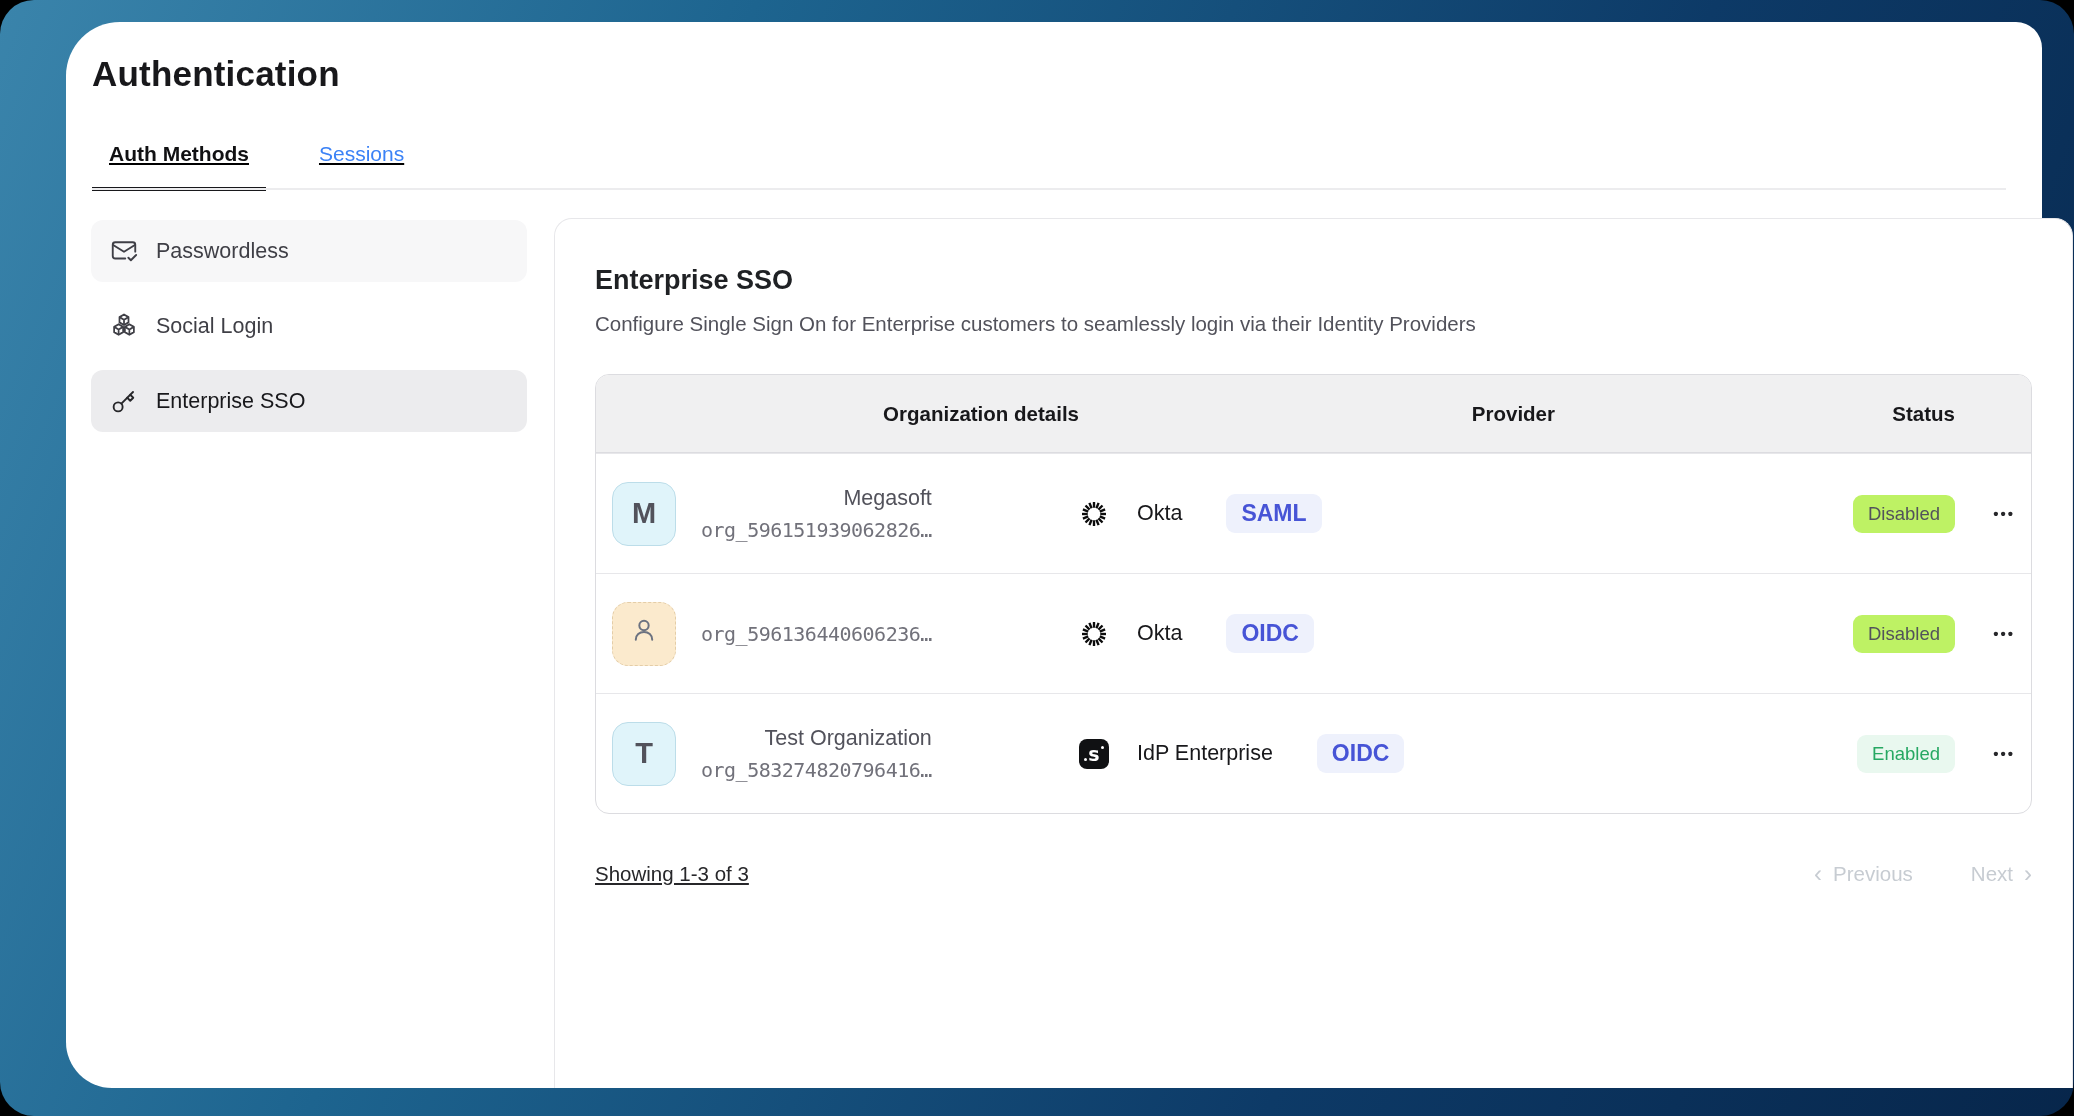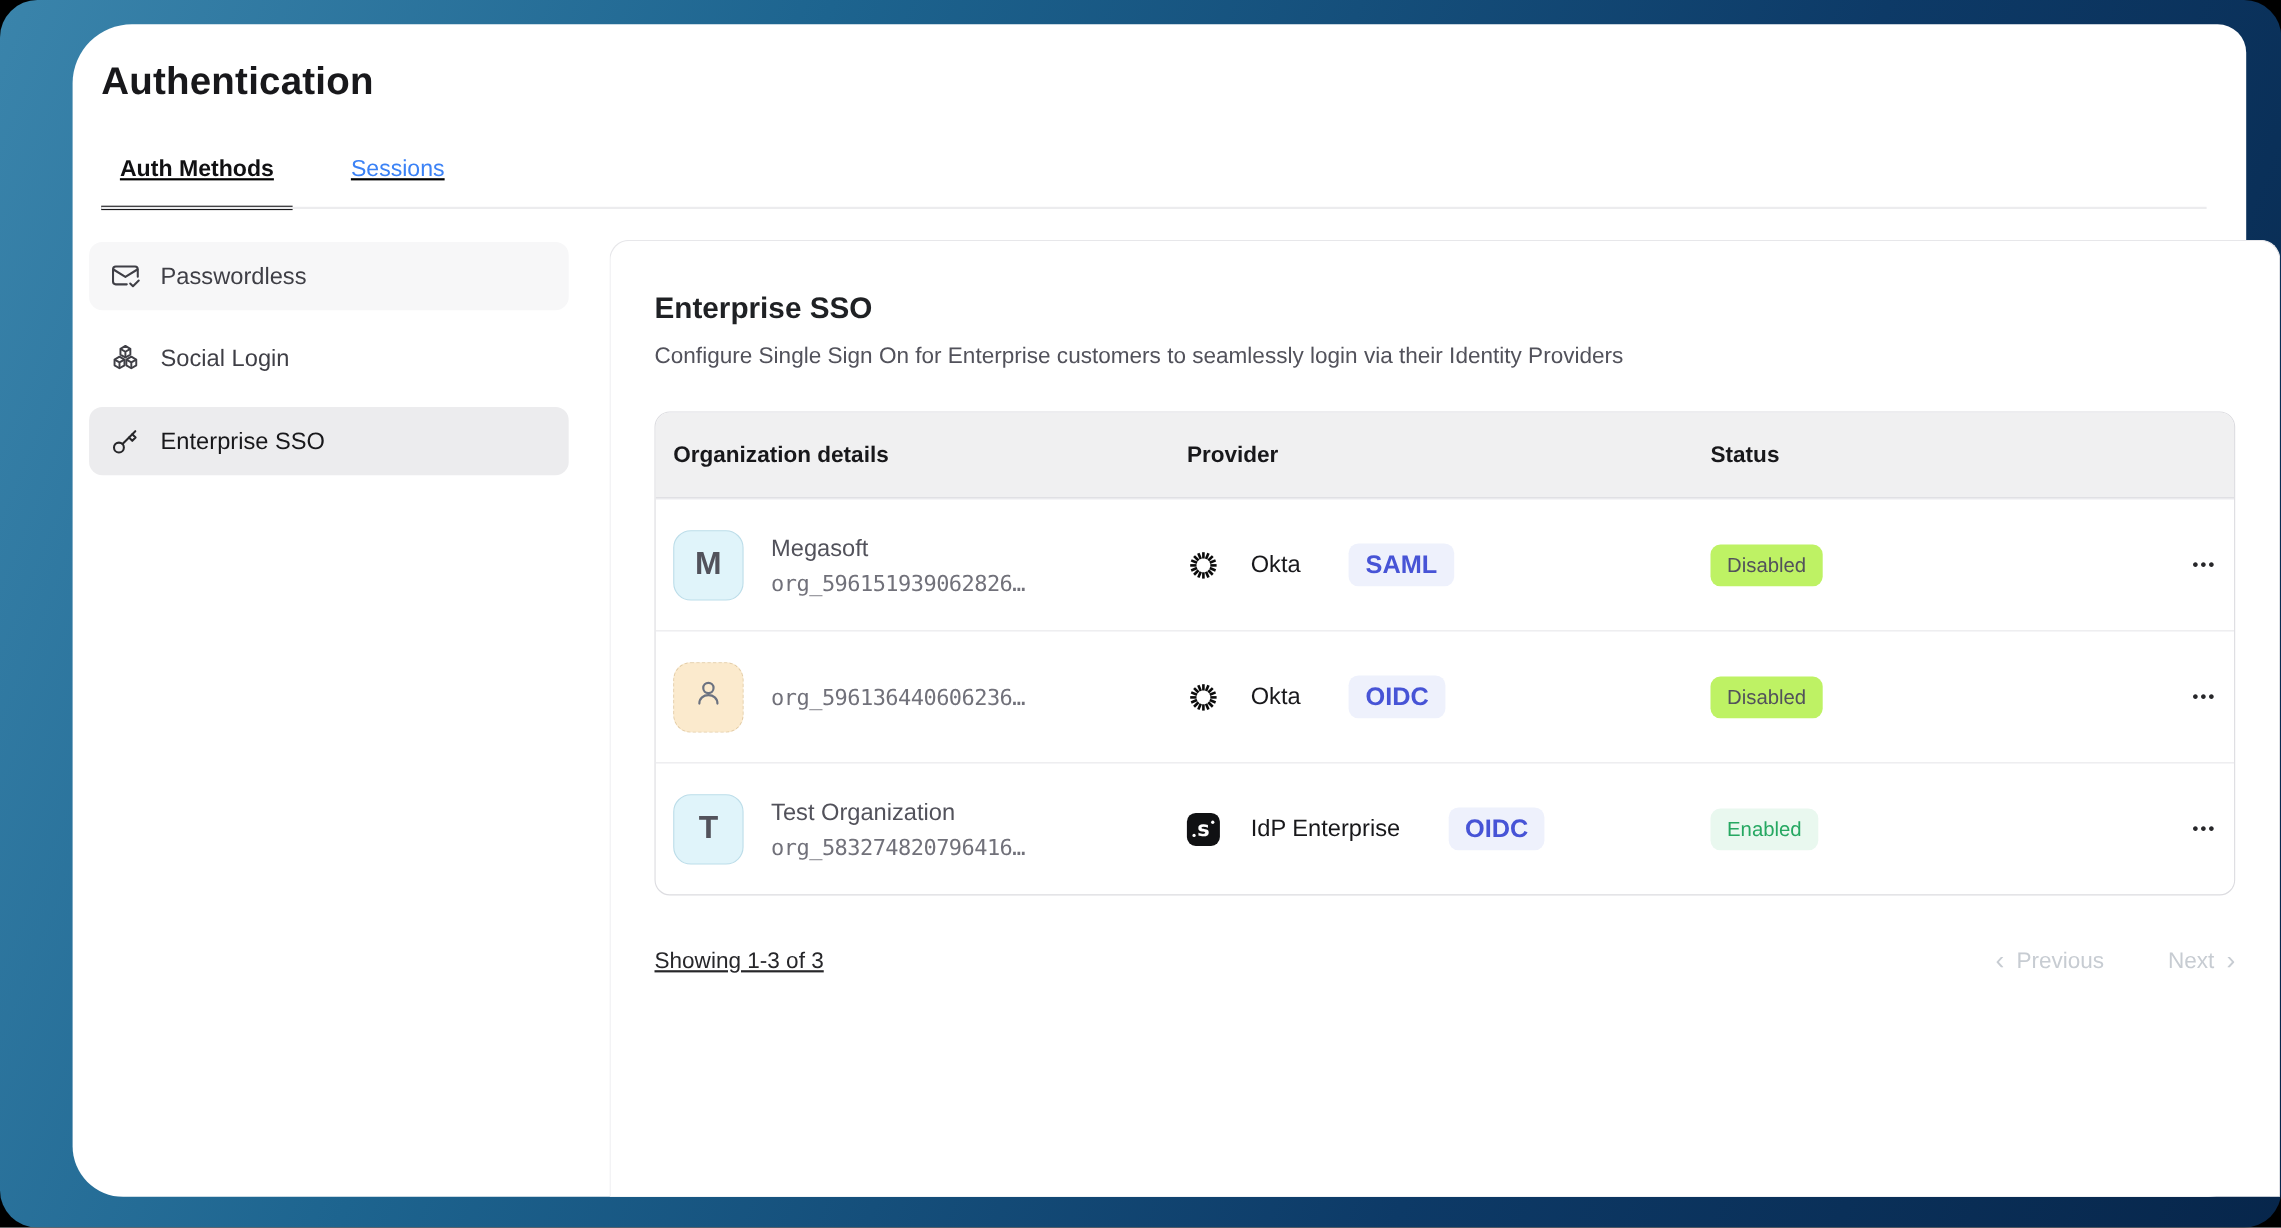--- a/index.html
+++ b/index.html
@@ -28,21 +28,21 @@
     font-size:35px; font-weight:700; color:#18181b; letter-spacing:.2px;
   }
   .tabs { position:absolute; left:26px; top:120px; display:flex;text-decoration:underline; }
   .tab {
     font-size:21px; padding:0 17px 21px 17px; cursor:pointer; white-space:nowrap;
   }
   .tab.active { color:#111113; font-weight:700; border-bottom:4px solid #18181b; }
   .tab.inactive { color:#3b82f6; font-weight:500; margin-left:36px; }
   .tabline { position:absolute; left:26px; right:36px; top:166px; height:2px; background:#ececee; }
   
-  .sidebar { position:absolute; left:15px; top:198px; width:436px; }
+  .sidebar { position:absolute; left:25px; top:198px; width:436px; }
   .side-item {
     height:62px; border-radius:12px; display:flex; align-items:center;
     padding:0 18px; gap:17px; margin-bottom:13px;
     font-size:21.5px; color:#3f3f46; cursor:pointer;
   }
   .side-item.subtle { background:#f7f7f8; }
   .side-item.selected { background:#ececee; color:#18181b; }
   .side-icon { width:30px; height:30px; flex:0 0 30px; display:flex; }
   .side-icon svg { width:30px; height:30px; }
   
@@ -57,21 +57,21 @@
   .panel-desc { margin-top:16px; font-size:20.5px; color:#52525b; }
   
   .table {
     margin-top:38px;
     border:1px solid #dcdce0; border-radius:14px;
     overflow:hidden; background:#fff;
   }
   .thead, .trow {
     display:grid;
     grid-template-columns:467px 476px 1fr 60px;
-    padding:0 16px; align-items:center;
+    padding:0 16px; align-items:center;text-align:right;
   }
   .thead {
     height:78px; background:#f0f0f1;
     border-bottom:1px solid #dcdce0;
     font-size:20.5px; font-weight:700; color:#18181b;
   }
   .trow { height:120px; border-top:1px solid #e7e7ea; cursor:pointer; }
   .trow:first-of-type { border-top:none; }
   .org-cell { display:flex; align-items:center; gap:25px; }
   .avatar {

